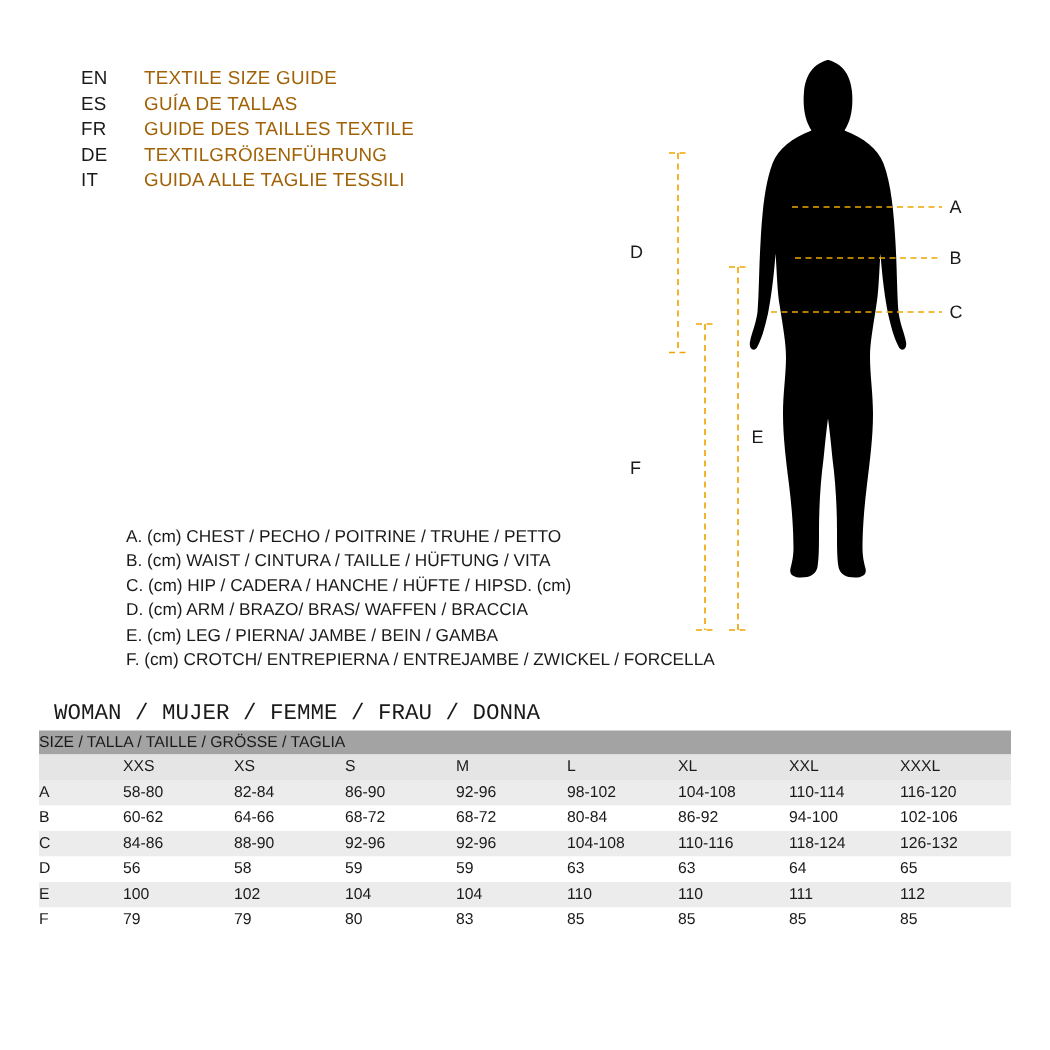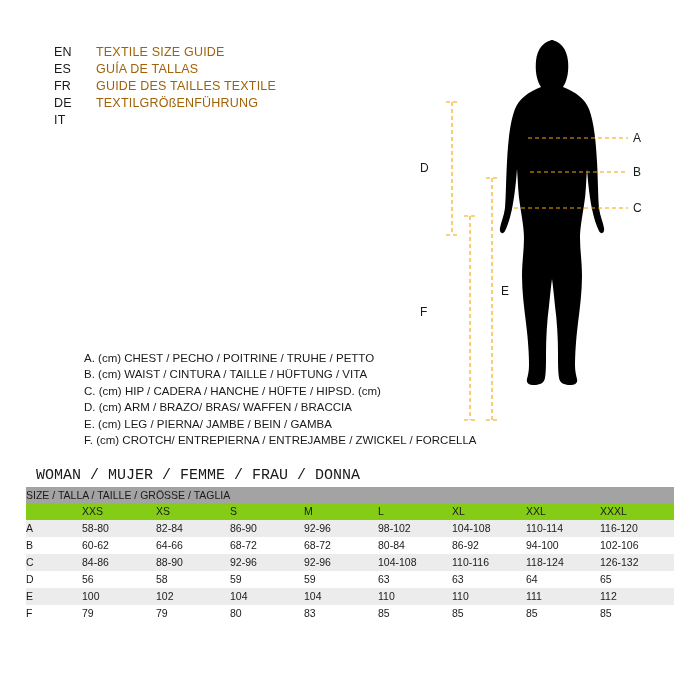--- a/index.html
+++ b/index.html
@@ -101,21 +101,21 @@
   }
   .hdr-cell {
     background: #a3a3a3;
     height: 16px;
     line-height: 16px;
     padding-left: 6px;
     font-size: 10.5px;
     white-space: nowrap;
   }
   .colhdr-cell {
-    background: #84cc16;
+    background: #e5e5e5;
     height: 17px;
     line-height: 17px;
     padding-left: 6px;
     white-space: nowrap;
   }
   .row-shaded td { background: #ececec; }
   .row-plain td { background: #ffffff; }
   .cell {
     height: 17px;
     line-height: 17px;
@@ -142,20 +142,21 @@
     <div class="lang-row">
       <span class="lang-code">FR</span>
       <span class="lang-text">GUIDE DES TAILLES TEXTILE</span>
     </div>
     <div class="lang-row">
       <span class="lang-code">DE</span>
       <span class="lang-text">TEXTILGRÖßENFÜHRUNG</span>
     </div>
     <div class="lang-row">
       <span class="lang-code">IT</span>
+      <span class="lang-text">GUIDA ALLE TAGLIE TESSILI</span>
     </div>
   </div>
 
   <div class="figure">
     <svg width="290" height="420" viewBox="0 0 290 420" xmlns="http://www.w3.org/2000/svg">
 
       <g fill="#000000">
         <path d="M155,20
                  c -11,0 -18,9 -19,21
                  c -1,11 1,20 5,26

